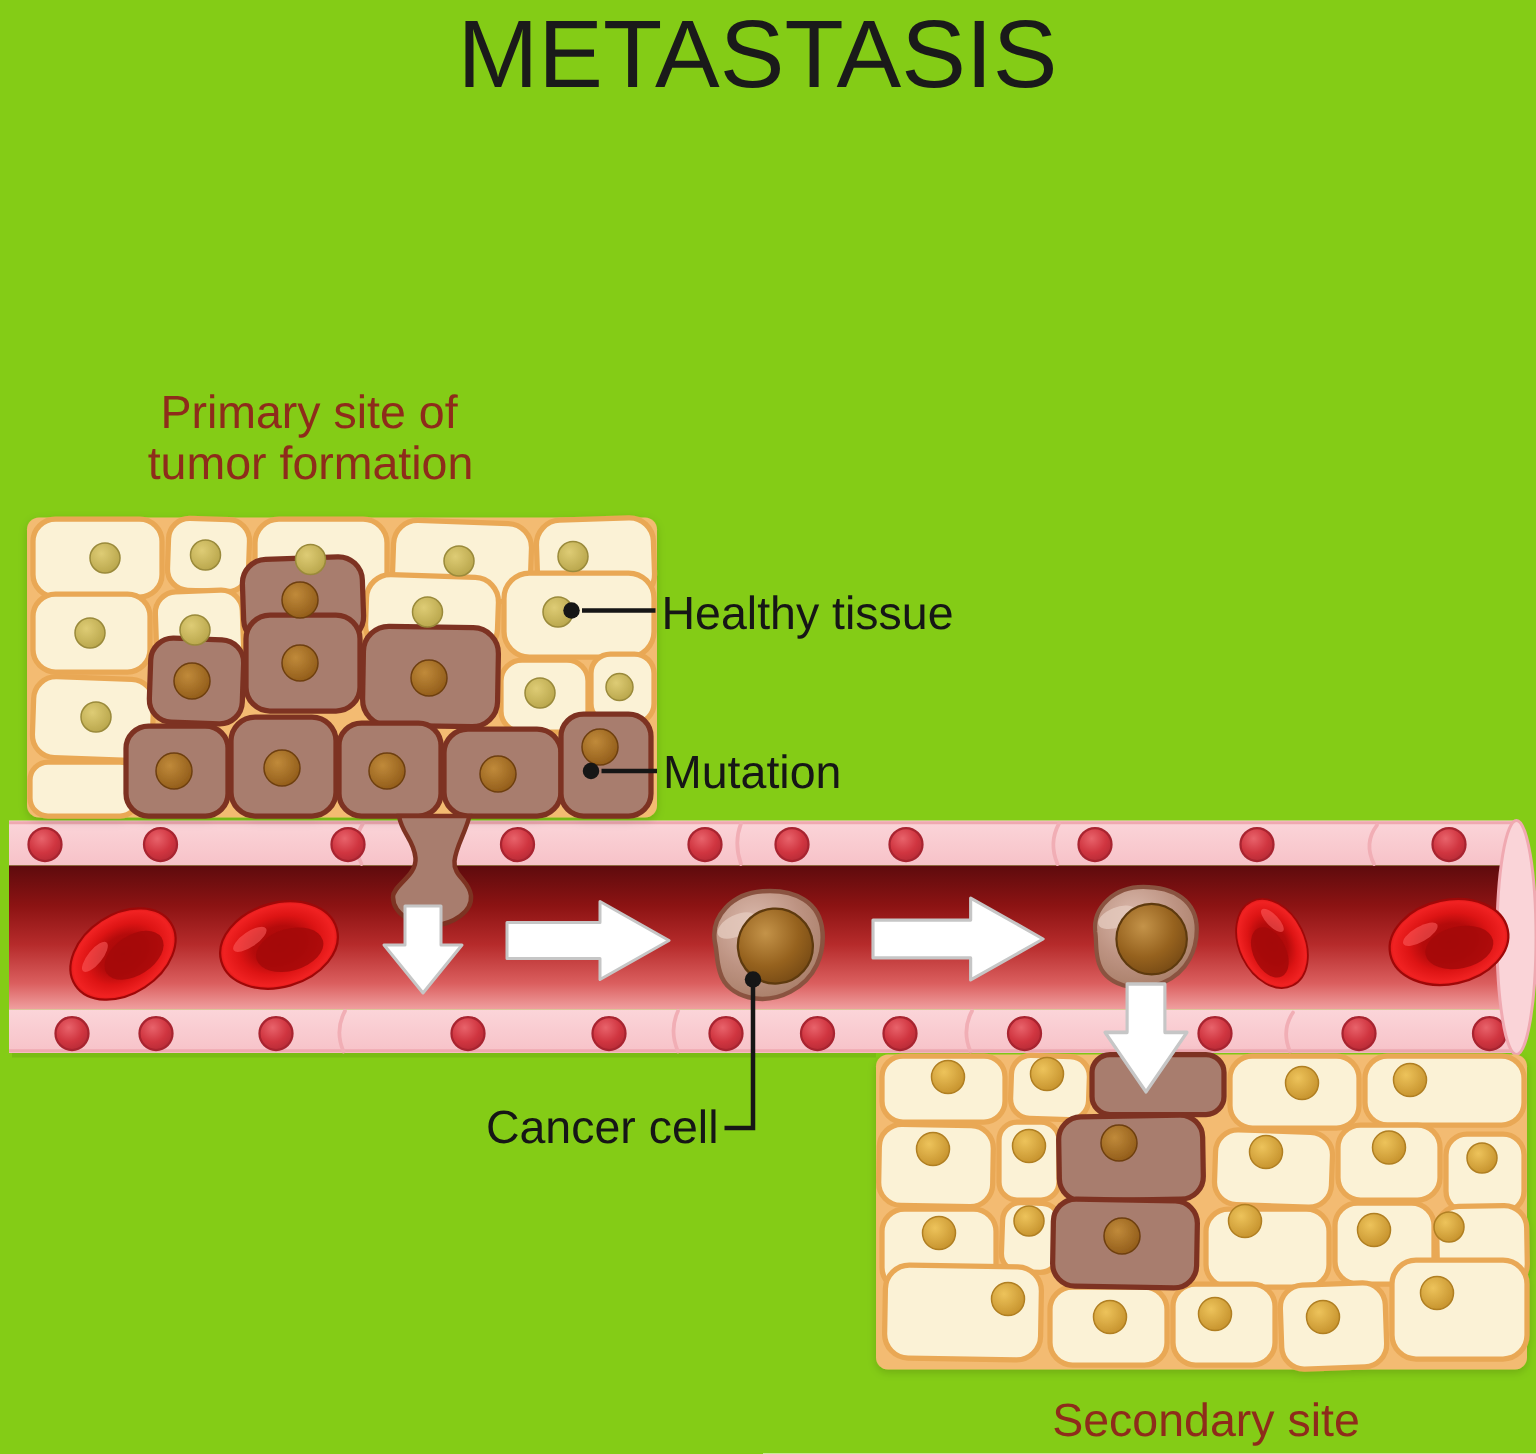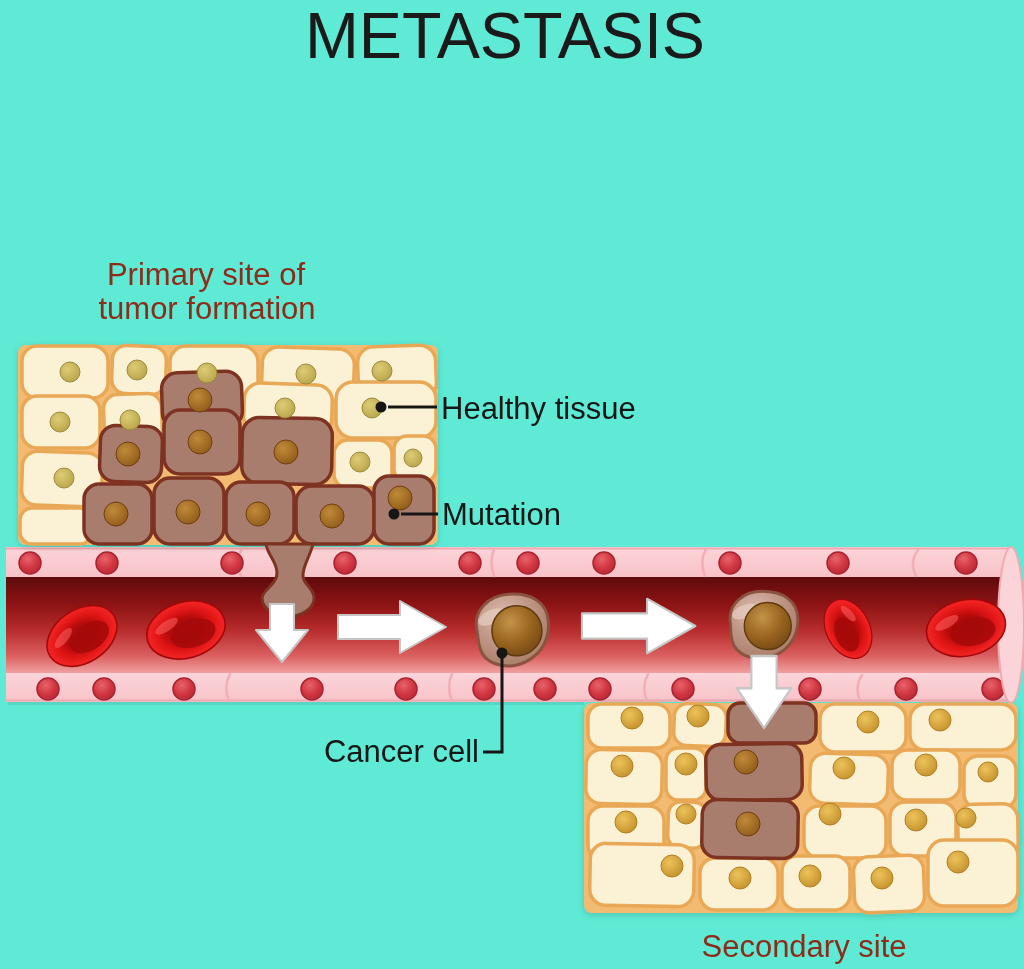--- a/index.html
+++ b/index.html
@@ -1,16 +1,16 @@
 <!DOCTYPE html>
 <html><head>
 <meta charset="utf-8">
 <style>
   html,body{margin:0;padding:0;background:#fff;}
-  #stage{position:relative;width:1024px;height:969px;background:#5eead4;overflow:hidden;}
+  #stage{position:relative;width:1024px;height:969px;background:#84cc16;overflow:hidden;}
   svg{display:block;}
   text{font-family:"Liberation Sans","DejaVu Sans",sans-serif;}
   .title{font-size:64px;fill:#1A1A1A;}
   .lbl{font-size:31px;fill:#161616;}
   .site{font-size:31px;fill:#8E2C1B;}
   .hc{fill:#FBF2D6;stroke:#E9A855;stroke-width:3.5;}
   .tc{fill:#A87D6E;stroke:#7D3322;stroke-width:3.5;}
   .hn1{fill:url(#gN1);stroke:#9A8A3A;stroke-width:1;}
   .hn2{fill:url(#gN2);stroke:#B07F22;stroke-width:1;}
   .tn{fill:url(#gN3);stroke:#6E3F10;stroke-width:1;}

